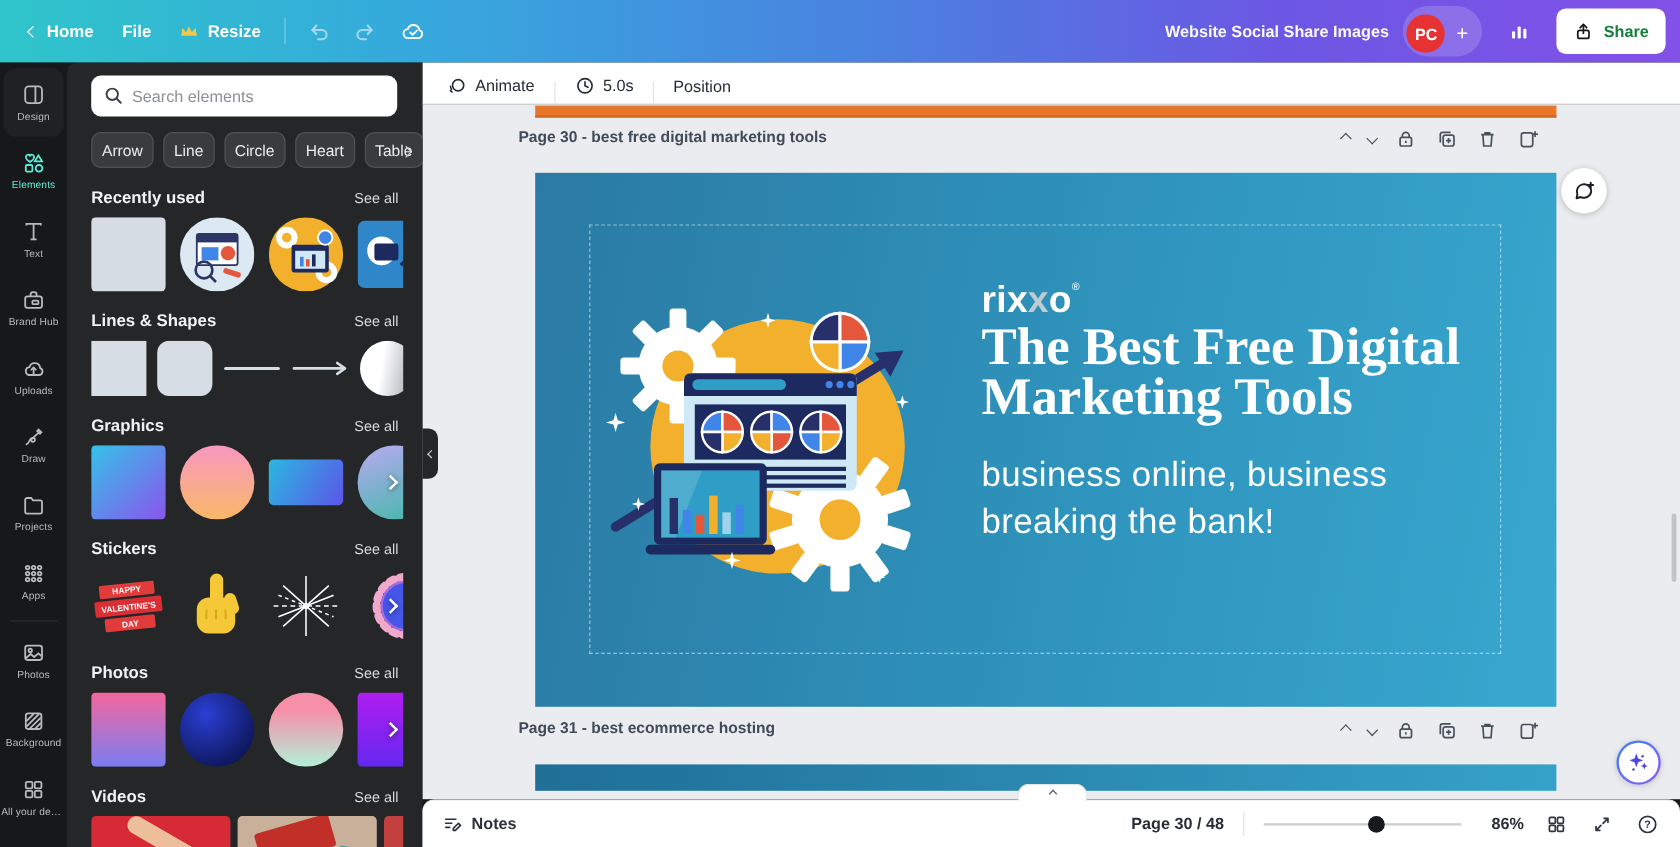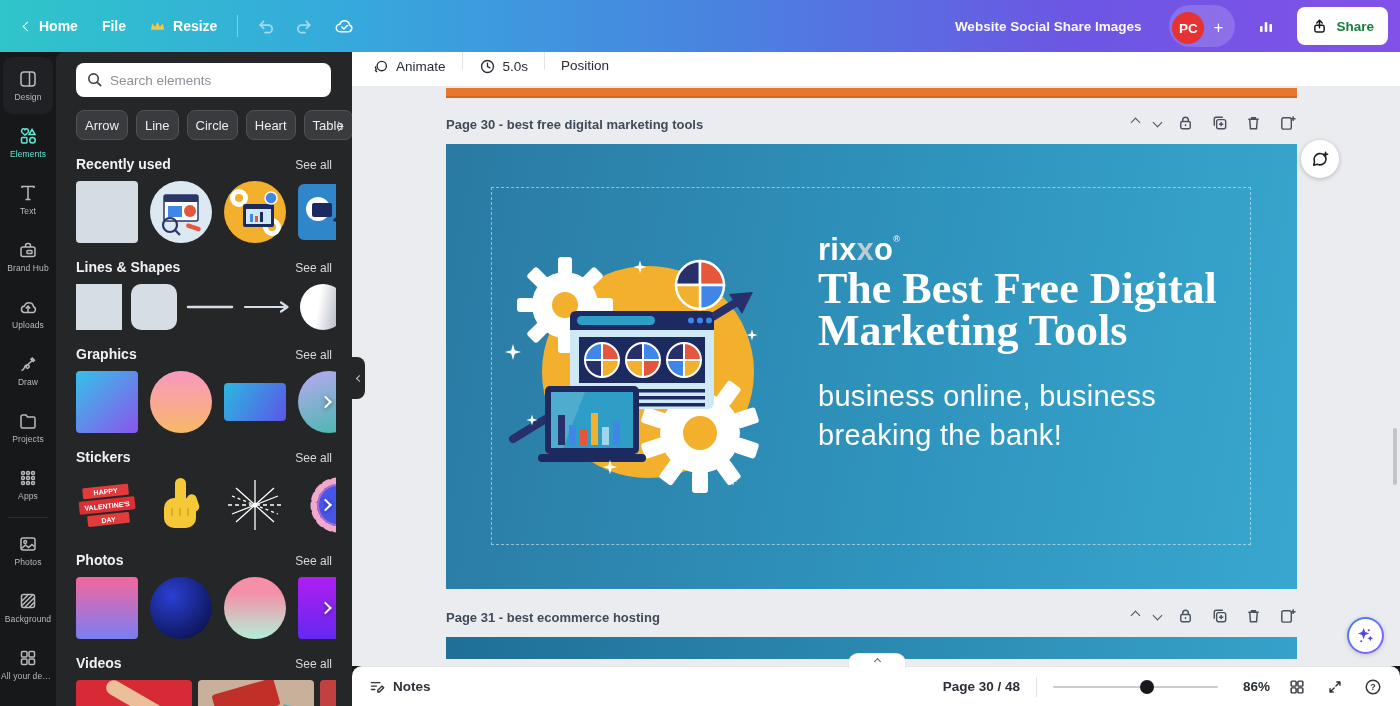--- a/index.html
+++ b/index.html
@@ -11,21 +11,21 @@
   svg{display:block}
 
   
   .topbar{position:absolute;left:0;top:0;width:1400px;height:52px;display:flex;align-items:center;
     background:linear-gradient(90deg,#2fc5ca 0%,#35aadc 24%,#4a82e0 52%,#6b57e3 76%,#8251e8 100%);color:#fff;padding:0 12px;z-index:30}
   .tb-btn{display:flex;align-items:center;gap:8px;color:#fff;font-size:14px;font-weight:700;padding:8px 12px;border-radius:8px;cursor:pointer;background:none;border:none;font-family:inherit}
   .tb-sep{width:1px;height:22px;background:rgba(255,255,255,.35);margin:0 8px}
   .tb-iconbtn{padding:8px 10px;background:none;border:none;color:#fff;cursor:pointer}
   .dim{opacity:.55}
   .tb-right{margin-left:auto;display:flex;align-items:center;gap:12px}
-  .doc-title{font-size:13.5px;font-weight:700;color:rgba(255,255,255,.96);margin-right:16px}
+  .doc-title{font-size:13.5px;font-weight:700;color:rgba(255,255,255,.96);margin-right:0}
   .avatar-pill{display:flex;align-items:flex-end;background:rgba(255,255,255,.16);border-radius:999px;padding:3px;height:42px}
   .avatar{width:32px;height:32px;border-radius:50%;background:#e63232;color:#fff;font-weight:700;font-size:13.5px;display:flex;align-items:center;justify-content:center}
   .plus-btn{width:28px;height:32px;display:flex;align-items:center;justify-content:center;font-size:17px;color:#fff;background:none;border:none;cursor:pointer}
   .share-btn{display:flex;align-items:center;gap:8px;background:#fff;color:#15803d;font-weight:700;font-size:13.5px;height:38px;padding:0 14px;border-radius:8px;border:none;cursor:pointer;font-family:inherit}
 
   
   .rail{position:absolute;left:0;top:52px;width:56px;height:654px;background:#17181a;padding-top:5px;z-index:20;display:flex;flex-direction:column}
   .rail-item{height:57px;display:flex;flex-direction:column;align-items:center;justify-content:center;gap:3px;color:#b9babc;cursor:pointer}
   .rail-item .lbl{font-size:8.5px;letter-spacing:.1px;white-space:nowrap;max-width:54px;overflow:hidden;text-overflow:ellipsis}
   .rail-item.design{background:#202124;border-radius:10px;margin:0 3px}
@@ -66,26 +66,26 @@
   .vid-row{display:flex;gap:6px;width:260px;overflow:hidden}
   .vid{width:116px;height:60px;flex:none;border-radius:4px;position:relative;overflow:hidden;cursor:pointer}
   .vid1{background:#d62a36}.vid2{background:#c9b09b}.vid3{background:#c2403e}
   .vid1 .arm{position:absolute;left:26px;top:16px;width:78px;height:15px;background:#ecbf9a;border-radius:8px;transform:rotate(30deg)}
   .vid2 .rug{position:absolute;left:16px;top:6px;width:64px;height:28px;background:#c03028;border-radius:3px;transform:rotate(-16deg)}
   .vid2 .bit{position:absolute;right:14px;top:26px;width:18px;height:12px;background:#3fae9e;border-radius:2px;transform:rotate(12deg)}
   .collapse-tab{position:absolute;left:352px;top:357px;width:13px;height:42px;background:#252627;border-radius:0 8px 8px 0;display:flex;align-items:center;justify-content:center;color:#c9cacc;cursor:pointer;z-index:22;border:none}
   .collapse-tab .chv{width:5px;height:5px;margin-left:2px}
 
   
-  .toolbar{position:absolute;left:352px;top:52px;width:1048px;height:35px;background:#fff;border-bottom:1px solid #e7e8ea;display:flex;align-items:flex-start;padding:0 10px;z-index:15}
+  .toolbar{position:absolute;left:352px;top:52px;width:1048px;height:35px;background:#fff;border-bottom:1px solid #e7e8ea;display:flex;align-items:flex-end;padding:0 10px;z-index:15}
   .tool-btn{display:flex;align-items:center;gap:7px;color:#272c33;font-size:13.5px;font-weight:500;padding:6px 10px;border:none;background:none;cursor:pointer;font-family:inherit}
   .tool-sep{width:1px;height:18px;background:#e2e3e5;margin:0 6px}
   .canvas{position:absolute;left:352px;top:87px;width:1048px;height:579px;background:#ebecef;overflow:hidden}
   .orange-strip{position:absolute;left:94px;top:1px;width:851px;height:10px;background:#e8772b;border-bottom:2px solid #cf6a20}
-  .pg-head{position:absolute;left:94px;width:851px;height:26px;display:flex;align-items:flex-end}
+  .pg-head{position:absolute;left:80px;width:851px;height:26px;display:flex;align-items:flex-start}
   .pg-title{font-size:13px;font-weight:700;color:#404a59}
   .pg-tools{margin-left:auto;display:flex;align-items:center;gap:15px;color:#49515e}
   .pg-tools button{background:none;border:none;color:#49515e;cursor:pointer;padding:0;display:flex;align-items:center}
   .pg-tools svg{stroke:currentColor;fill:none;stroke-width:1.5}
   .artboard30{position:absolute;left:94px;top:57px;width:851px;height:445px;background:linear-gradient(100deg,#2a7aa3 0%,#2f94bd 55%,#38a7cf 100%);overflow:hidden;cursor:pointer}
   .guide{position:absolute;left:45px;top:43px;width:760px;height:358px;border:1px dashed rgba(255,255,255,.5)}
   .illus{position:absolute;left:59px;top:111px;width:265px;height:240px}
   .design-text{position:absolute;left:372px;top:88px;color:#fff}
   .logo{font-size:31px;font-weight:800;letter-spacing:.2px}
   .logo .lt{color:#becbd3}

